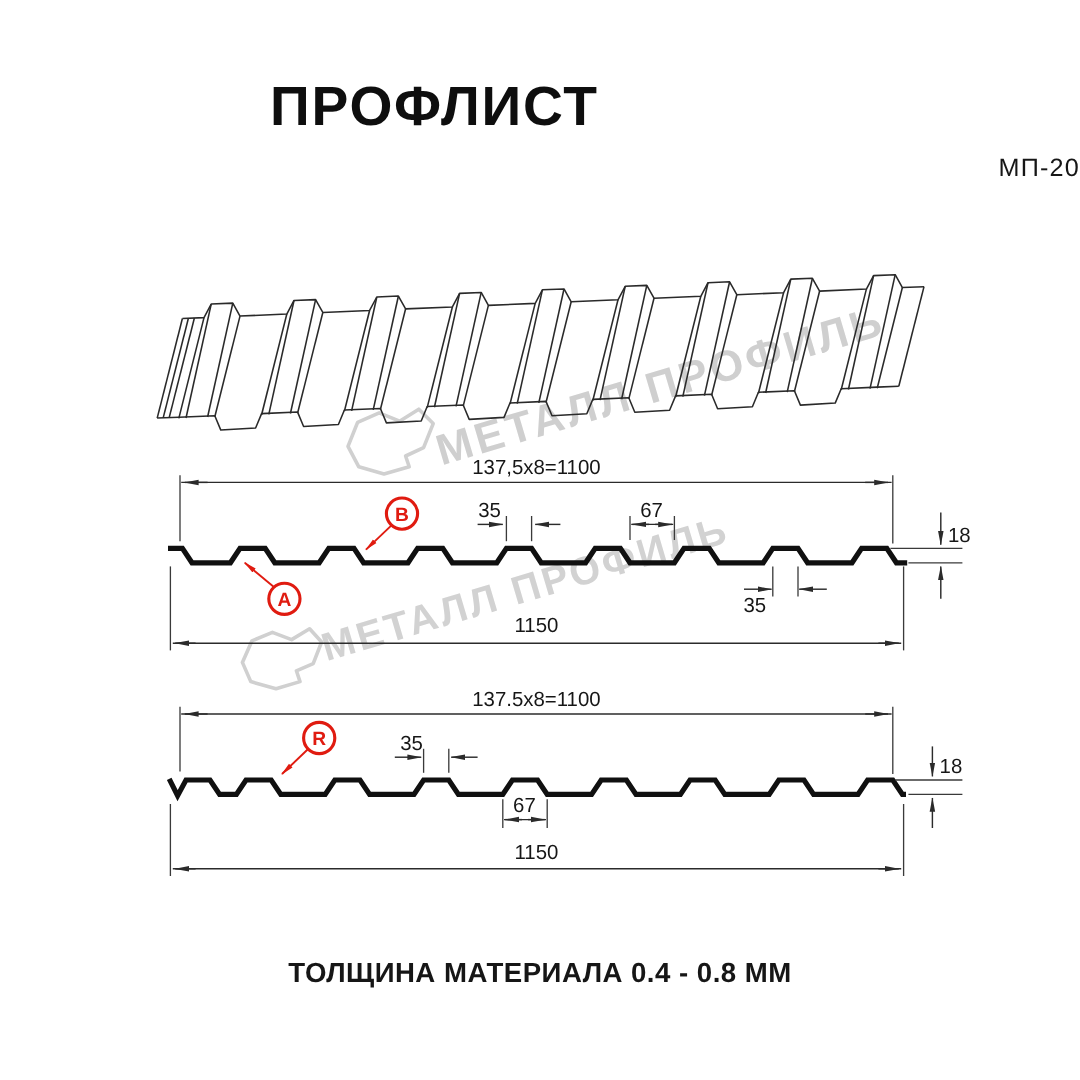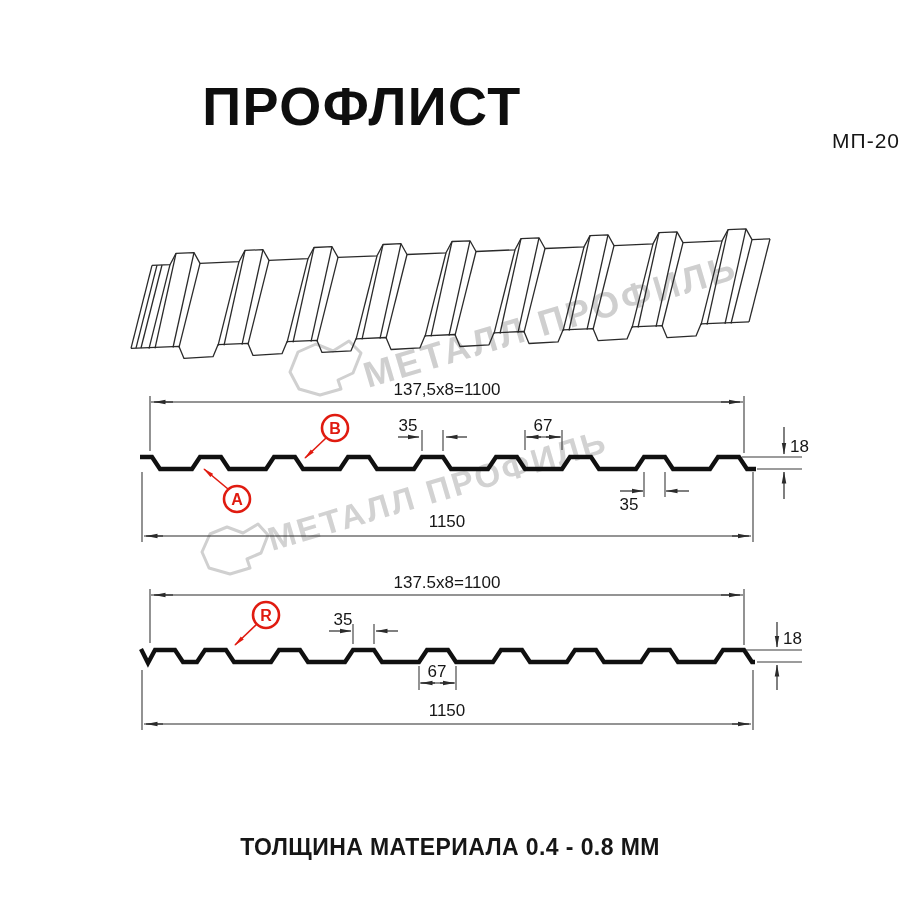--- a/index.html
+++ b/index.html
@@ -1,23 +1,23 @@
 <!DOCTYPE html>
 <html><head>
 <meta charset="utf-8">
 <style>
   html,body{margin:0;padding:0;background:#ffffff;}
   .page{position:relative;width:900px;height:900px;background:#fff;overflow:hidden;
         font-family:"Liberation Sans",sans-serif;}
-  .title{position:absolute;top:79px;left:0;width:724px;text-align:center;
-         font-size:54px;font-weight:700;letter-spacing:1.5px;color:#0e0e0e;line-height:1;}
+  .title{position:absolute;top:65px;left:0;width:724px;text-align:center;
+         font-size:46px;font-weight:700;letter-spacing:1.5px;color:#0e0e0e;line-height:1;}
   .subtitle{position:absolute;top:130px;left:0;width:900px;text-align:right;
          font-size:21px;font-weight:500;letter-spacing:1px;color:#161616;line-height:1;}
   .footer{position:absolute;top:799px;left:0;width:900px;text-align:center;
-         font-size:23px;font-weight:600;letter-spacing:0.4px;color:#161616;line-height:1;margin-top:37px;}
+         font-size:23px;font-weight:600;letter-spacing:0.4px;color:#161616;line-height:1;}
   svg{position:absolute;left:0;top:0;}
   .dim{font-size:17px;fill:#161616;}
   .mid{text-anchor:middle;}
   .lbl{font-size:16px;font-weight:700;fill:#e01b10;text-anchor:middle;}
   .wmtext{font-size:36px;font-weight:700;letter-spacing:3px;fill:#cfcfcf;}
   .wmtext2{font-size:33px;font-weight:700;letter-spacing:2.5px;fill:#d2d2d2;}
   .extline{stroke:#3a3a3a;stroke-width:1.1;}
   .dimline{stroke:#2b2b2b;stroke-width:1.2;}
   .redline{stroke:#e01b10;stroke-width:1.6;}
   .redcirc{stroke:#e01b10;stroke-width:2.6;fill:none;}

